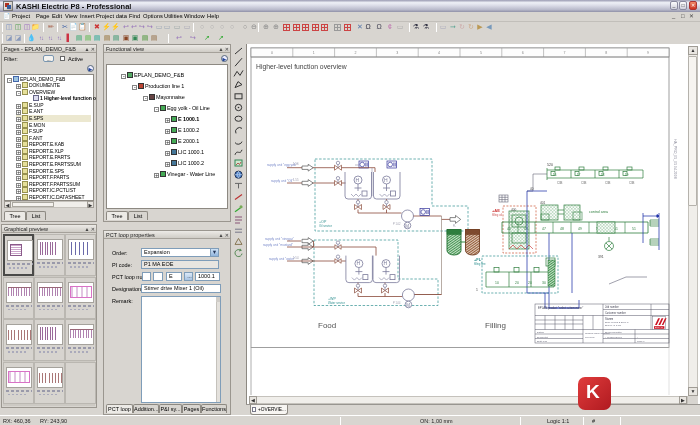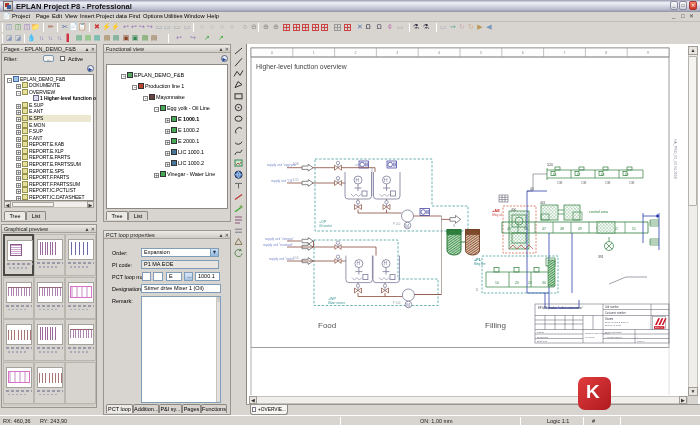--- a/index.html
+++ b/index.html
@@ -39,21 +39,21 @@
 #wmk{position:absolute;left:0;top:0;width:33px;height:33px;border-radius:7px;background:linear-gradient(135deg,#e03c3c,#b01a20);}
 #wmk span{position:absolute;left:8px;top:4px;color:#fff;font-weight:bold;font-size:19px;}
 #wmtext{position:absolute;left:37px;top:4px;font-size:24px;font-weight:bold;color:#58595b;letter-spacing:0.5px;}
 </style></head>
 <body>
 <div class="abs" id="titlebar">
   <div class="abs" id="appicon">
       <span style="position:absolute;left:1px;top:1px;width:4px;height:4px;background:#b03020;"></span>
       <span style="position:absolute;right:1px;bottom:1px;width:4px;height:4px;background:#365a9a;"></span>
     </div>
-  <div class="ttext">EPLAN Project P8 - Professional</div>
+  <div class="ttext">KASHI Electric P8 - Professional</div>
   <div class="winbtn" style="right:22px;">_</div>
   <div class="winbtn" style="right:13px;">□</div>
   <div class="winbtn" id="btnclose" style="right:3px;">✕</div>
 </div>
 <div class="abs" id="menubar">
   <span style="left:3px;">📄</span>
   <span style="left:12px;">Project</span>
     <span style="left:36px;">Page</span>
     <span style="left:52px;">Edit</span>
     <span style="left:65px;">View</span>

